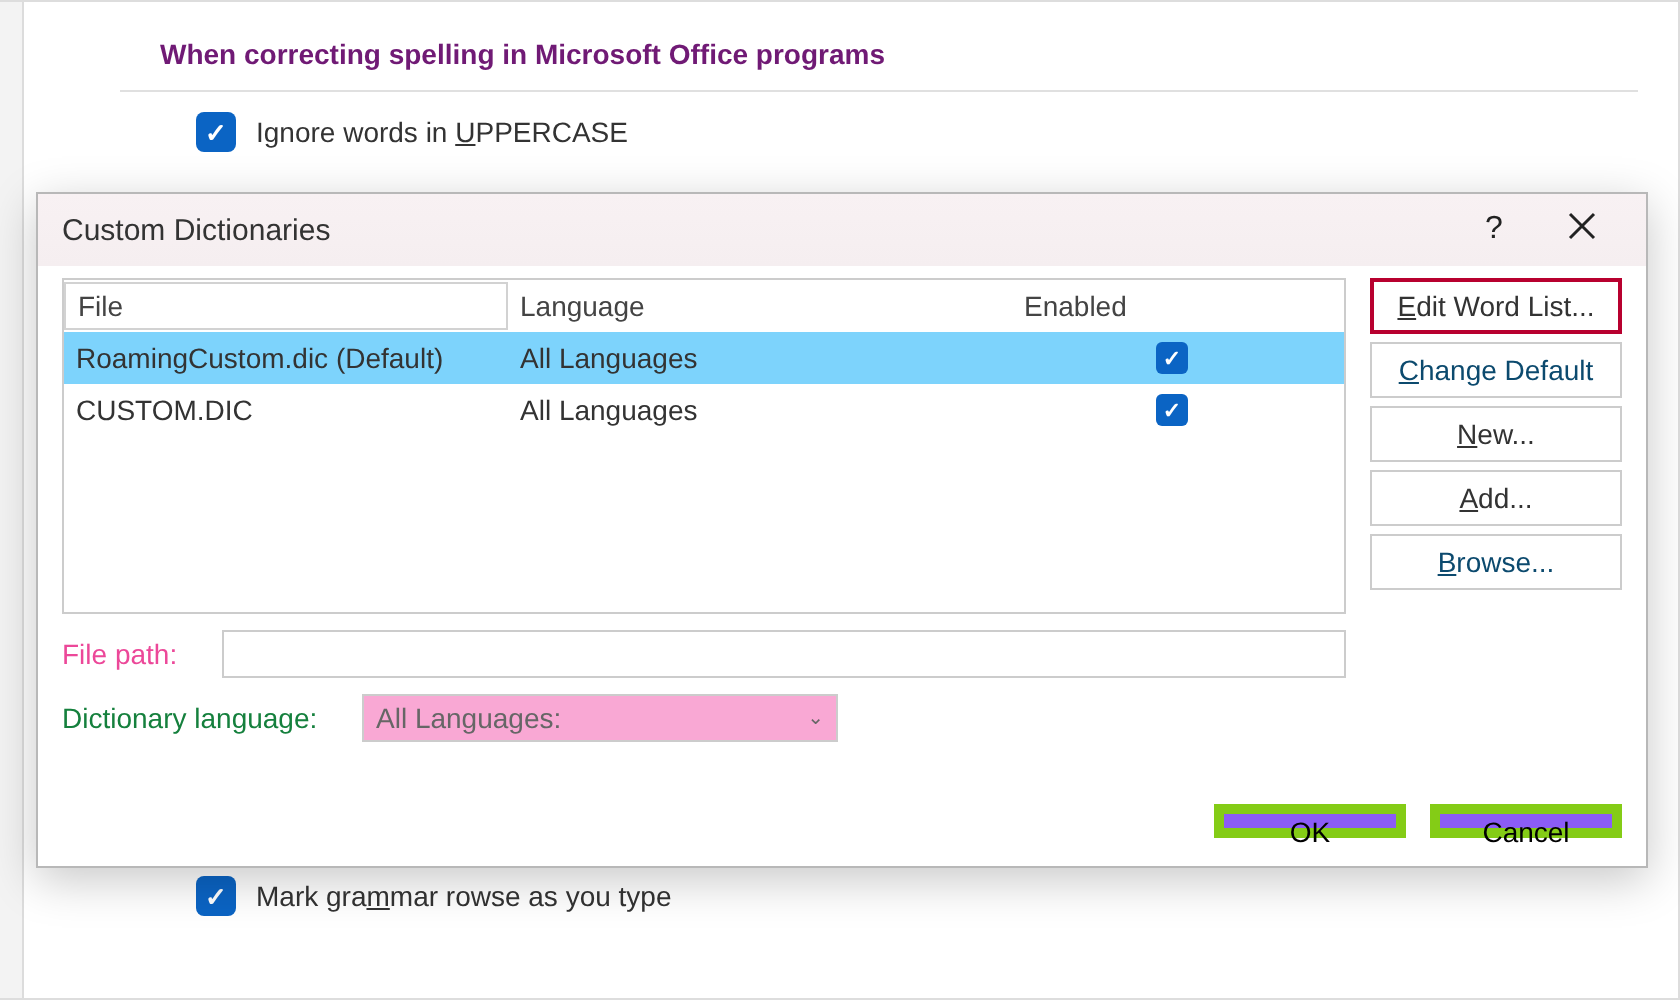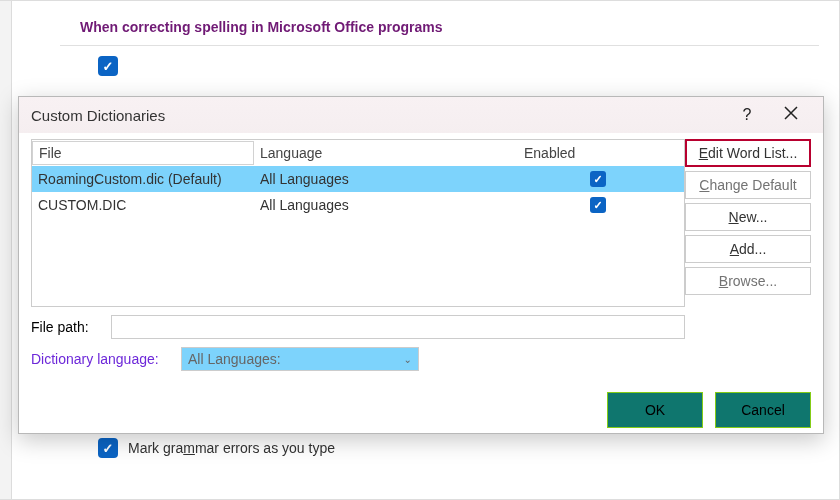--- a/index.html
+++ b/index.html
@@ -92,38 +92,39 @@
     display: flex;
     flex-direction: column;
     position: relative;
   }
   .section-label {
     font-weight: 700;
     padding: 2px 0 4px 0;
   }
   .split {
     display: flex;
+    gap: 12px;
     align-items: flex-start;
   }
   .split-main { flex: 1; }
   .side-btns {
     width: 126px;
     display: flex;
     flex-direction: column;
     gap: 4px;
   }
   .side-btns button {
     height: 28px;
     background: #fff;
     border: 1px solid #ccc;
     font-size: 14px;
     color: #333;
     cursor: pointer;
   }
-  .side-btns button.disabled { color: #737373; }
+  .side-btns button.disabled { color: #0c4a6e; }
   .side-btns button.highlight {
     border: 2px solid #b8002f;
   }
 
   .grid {
     border: 1px solid #ccc;
     height: 168px;
     overflow: hidden;
   }
   .grid-head, .grid-row {
@@ -150,70 +151,73 @@
     width: 16px; height: 16px; border-radius: 3px;
     background: #0b64c4; color:#fff;
     display:flex;align-items:center;justify-content:center;
     font-size: 11px; font-weight:700;
   }
 
   .path-row, .lang-row {
     display: flex; align-items: center; gap: 10px;
     padding-top: 8px;
   }
-  .path-row label, .lang-row label { color: #000000; min-width: 70px; }
-  .lang-row label { min-width: 140px; color:#6d28d9; }
+  .path-row label, .lang-row label { color: #ec4899; min-width: 70px; }
+  .lang-row label { min-width: 140px; color:#15803d; }
   .path-input {
     flex: 1; height: 24px;
     border: 1px solid #ccc; background:#fff;
     padding: 2px 6px;
   }
   .lang-select {
     width: 238px; height: 24px;
-    border: 1px solid #ccc; background:#7dd3fc;
+    border: 1px solid #ccc; background:#f9a8d4;
     padding: 2px 6px; color:#666;
     display:flex; align-items:center; justify-content:space-between;
   }
   .lang-select .caret { font-size:10px; color:#666; }
 
   .dlg-footer {
     height: 46px;
     display:flex; justify-content:flex-end; align-items:center;
     gap: 12px; padding: 0 12px;
   }
   .dlg-footer button {
-    width: 96px; height: 36px;
-    background:#0f766e; border:1px solid #84cc16;
+    width: 96px; height: 17px;
+    background:#8b5cf6; border:5px solid #84cc16;
     font-size:14px; cursor:pointer;
   }
 </style>
 </head>
 <body>
 
 <div class="left-edge"></div>
 
 <div class="bg-pane">
   <div class="bg-title">When correcting spelling in Microsoft Office programs</div>
 
   <div class="bg-check">
     <span class="chk">✓</span>
+    <span>
+      <span>Ignore words in </span><span class="accel">U</span><span>PPERCASE</span>
+    </span>
   </div>
 
   <div style="height:322px"></div>
 
   <div class="bg-check">
     <span class="chk">✓</span>
     <span>
       <span>Check spelling as you </span><span class="accel">t</span><span>ype</span>
     </span>
   </div>
   <div class="bg-check">
     <span class="chk">✓</span>
     <span>
-      <span>Mark gra</span><span class="accel">m</span><span>mar errors as you type</span>
+      <span>Mark gra</span><span class="accel">m</span><span>mar rowse as you type</span>
     </span>
   </div>
 </div>
 
 <div class="dialog">
   <div class="dlg-titlebar">
     <span>Custom Dictionaries</span>
     <span class="spacer"></span>
     <div class="title-btn">
         <span>?</span>

